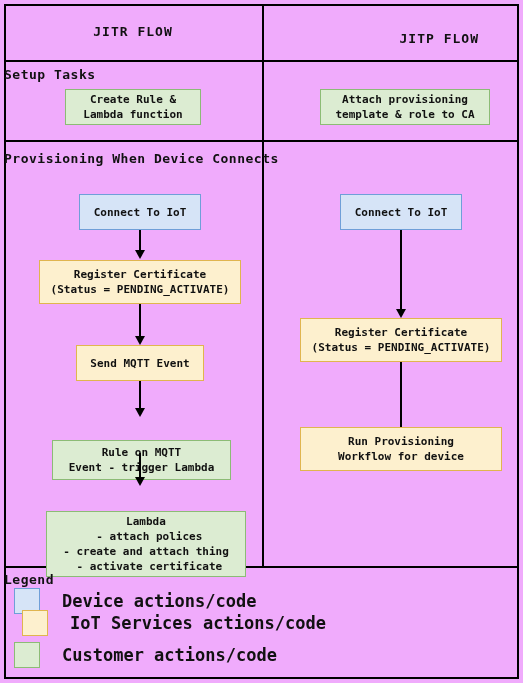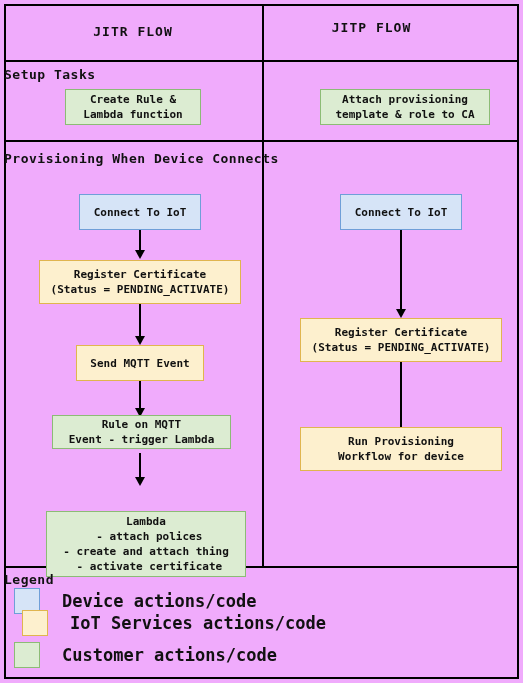--- a/index.html
+++ b/index.html
@@ -139,21 +139,21 @@
 
   <div class="frame"></div>
   <div class="hrule" style="top:60px;"></div>
   <div class="hrule" style="top:140px;"></div>
   <div class="hrule" style="top:566px;"></div>
   <div class="vrule" style="left:262px; top:4px;   height:56px;"></div>
   <div class="vrule" style="left:262px; top:62px;  height:78px;"></div>
   <div class="vrule" style="left:262px; top:142px; height:424px;"></div>
 
   <div class="col-title" style="left:4px; width:258px; top:24px;">JITR FLOW</div>
-  <div class="col-title" style="left:264px; width:215px; top:20px;">JITP FLOW</div>
+  <div class="col-title" style="left:264px; width:215px; top:31px;text-align:right;">JITP FLOW</div>
 
   <div class="band-title" style="top:67px;">Setup Tasks</div>
 
   <div class="node customer" style="left:65px; top:89px; width:136px; height:36px;">Create Rule &amp;
 Lambda function</div>
 
   <div class="node customer" style="left:320px; top:89px; width:170px; height:36px;">Attach provisioning
 template &amp; role to CA</div>
 
   <div class="band-title" style="top:151px;">Provisioning When Device Connects</div>
@@ -167,21 +167,21 @@
 (Status = PENDING_ACTIVATE)</div>
 
   <div class="arrow-line" style="left:139px; top:304px; height:36px;"></div>
   <div class="arrow-head" style="left:135px; top:336px;"></div>
 
   <div class="node iot" style="left:76px; top:345px; width:128px; height:36px;">Send MQTT Event</div>
 
   <div class="arrow-line" style="left:139px; top:381px; height:31px;"></div>
   <div class="arrow-head" style="left:135px; top:408px;"></div>
 
-  <div class="node customer" style="left:52px; top:415px; width:179px; height:34px;">Rule on MQTT
+  <div class="node customer" style="left:52px; top:440px; width:179px; height:40px;">Rule on MQTT
 Event - trigger Lambda</div>
 
   <div class="arrow-line" style="left:139px; top:453px; height:28px;"></div>
   <div class="arrow-head" style="left:135px; top:477px;"></div>
 
   <div class="node customer" style="left:46px; top:486px; width:200px; height:66px;margin-top:25px;">Lambda
  - attach polices
 - create and attach thing
  - activate certificate</div>
 

